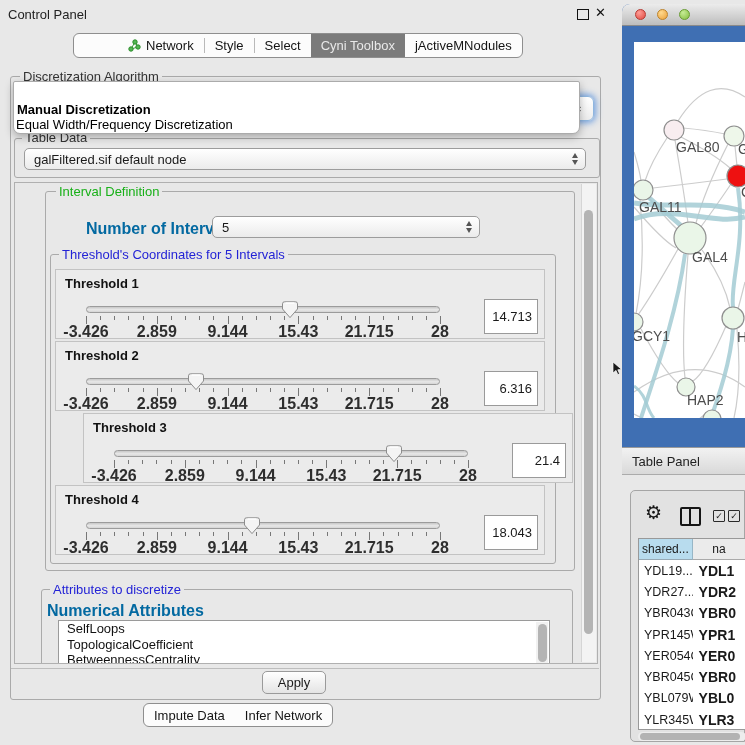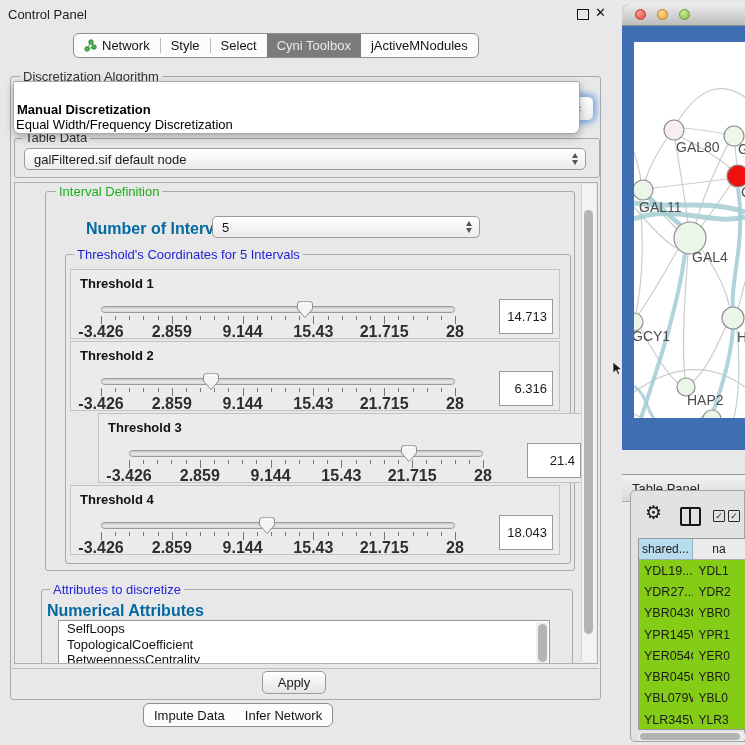--- a/index.html
+++ b/index.html
@@ -3,21 +3,21 @@
 <meta charset="utf-8">
 <style>
   html,body{margin:0;padding:0;}
   .screen{position:relative;width:745px;height:745px;background:#e8e8e8;overflow:hidden;
           font-family:"Liberation Sans","DejaVu Sans",sans-serif;color:#1a1a1a;}
   
   .cp-title{position:absolute;left:8px;top:7px;font-size:13px;color:#222;}
   .cp-float{position:absolute;left:577px;top:9px;width:10px;height:9px;border:1.5px solid #111;}
   .cp-close{position:absolute;left:595px;top:5px;font-size:13px;font-weight:bold;color:#111;}
   .cp-tabs{position:absolute;left:73px;top:33px;height:23px;display:flex;align-items:stretch;
-           background:#fcfcfc;border:1px solid #8e8e8e;border-radius:6px;overflow:hidden;}
+           background:#fcfcfc;border:1px solid #8e8e8e;border-radius:6px;overflow:hidden;padding-left:44px;}
   .tab{display:flex;align-items:center;gap:5px;padding:0 10px;font-size:13px;color:#141414;white-space:nowrap;}
   .tab.selected{background:#7b7b7b;color:#e9e9e9;}
   .tab-divider{width:1px;background:#b9b9b9;margin:4px 0;}
   .group-box{position:absolute;border:1px solid #aaaaaa;border-radius:3px;}
   .group-label{position:absolute;background:#e8e8e8;padding:0 3px;font-size:13px;line-height:13px;}
   
   .algo-popup{position:absolute;left:13px;top:81px;width:565px;height:51px;background:#fff;
               border:1px solid #ababab;border-radius:2px 2px 7px 7px;box-shadow:0 3px 9px rgba(0,0,0,.28);z-index:50;}
   .popup-placeholder{position:absolute;left:0;right:0;top:4px;text-align:center;font-size:13px;color:#b7b7b7;}
   .popup-opt1{position:absolute;left:3px;top:20px;font-size:13px;font-weight:bold;color:#000;}
@@ -62,38 +62,38 @@
   
   .net-window{position:absolute;left:622px;top:4px;width:123px;height:446px;background:#3f6fb3;border-top-left-radius:8px;}
   .net-titlebar{position:absolute;left:0;top:0;width:100%;height:22px;border-top-left-radius:8px;
                 background:linear-gradient(#ececec,#bdbdbd);border-bottom:1px solid #8a8a8a;display:flex;align-items:center;gap:11px;padding-left:13px;box-sizing:border-box;}
   .light{width:11px;height:11px;border-radius:50%;}
   .light.red{background:radial-gradient(circle at 35% 30%,#ff9d96,#e04a41);border:1px solid #b63a33;box-sizing:border-box;}
   .light.yellow{background:radial-gradient(circle at 35% 30%,#ffd98e,#eba03a);border:1px solid #bd8229;box-sizing:border-box;}
   .light.green{background:radial-gradient(circle at 35% 30%,#c7ec96,#83bd3f);border:1px solid #699c33;box-sizing:border-box;}
   .net-canvas{position:absolute;left:12px;top:38px;width:111px;height:376px;background:#ffffff;overflow:hidden;}
   
-  .tp-headerbar{position:absolute;left:622px;top:474px;width:123px;height:28px;
+  .tp-headerbar{position:absolute;left:622px;top:447px;width:123px;height:28px;
                 background:linear-gradient(#f2f2f2,#d9d9d9);border-top:1px solid #9a9a9a;border-bottom:1px solid #ababab;
                 display:flex;align-items:center;padding-left:10px;box-sizing:border-box;font-size:13px;color:#222;}
   .tp-window{position:absolute;left:630px;top:490px;width:115px;height:252px;background:#e2e2e2;
              border:1px solid #a5a5a5;border-radius:5px 0 0 5px;box-sizing:border-box;}
   .tp-gear{position:absolute;left:14px;top:12px;font-size:19px;color:#161616;line-height:19px;}
   .tp-split{position:absolute;left:49px;top:16px;width:17px;height:15px;border:2px solid #161616;border-radius:2px;}
   .tp-split::after{content:"";position:absolute;left:7px;top:0;width:2px;height:15px;background:#161616;}
   .tp-cb{position:absolute;top:19px;width:10px;height:10px;border:1.5px solid #2a2a2a;border-radius:1px;font-size:9px;font-weight:bold;line-height:10px;text-align:center;color:#222;}
-  .tp-table{position:absolute;left:7px;top:47px;width:108px;height:192px;background:#84cc16;border:1px solid #999;
+  .tp-table{position:absolute;left:7px;top:47px;width:108px;height:192px;background:#ffffff;border:1px solid #999;
             box-sizing:border-box;overflow:hidden;}
   .tp-headrow{display:flex;height:21px;}
   .tp-h1{width:72px;background:#b8dcee;border-right:1px solid #97b6c6;border-bottom:1px solid #97a9b4;
          font-size:12px;display:flex;align-items:center;justify-content:center;box-sizing:border-box;}
   .tp-h2{width:70px;background:#ebebeb;border-bottom:1px solid #aaa;font-size:12px;display:flex;align-items:center;justify-content:center;box-sizing:border-box;}
   .tp-row{display:flex;height:21.3px;align-items:center;}
   .tp-c1{width:72px;padding-left:5px;font-size:12.5px;box-sizing:border-box;white-space:nowrap;overflow:hidden;}
-  .tp-c2{width:70px;padding-left:6px;font-size:12px;box-sizing:border-box;white-space:nowrap;overflow:hidden;}
+  .tp-c2{width:70px;padding-left:6px;font-size:14px;box-sizing:border-box;white-space:nowrap;overflow:hidden;font-weight:bold;}
   .tp-hscroll{position:absolute;left:7px;top:241px;width:108px;height:9px;background:#ededed;border-radius:5px;}
   .tp-hthumb{position:absolute;left:2px;top:1px;width:100px;height:7px;background:#b3b3b3;border-radius:4px;}
   .cursor{position:absolute;left:612px;top:362px;z-index:90;}
 </style>
 </head>
 <body>
 
 <div class="screen">
 
   <div class="cp-title">Control Panel</div>
@@ -159,21 +159,21 @@
       <span class="group-label" style="left:10px;top:-7px;color:#18b018;">Interval Definition</span>
       <span class="bold-label" style="position:absolute;left:40px;top:28px;">Number of Intervals</span>
       <div class="aqua" style="position:absolute;left:166px;top:24px;width:268px;height:22px;">
         <span class="val">5</span>
         <span class="steppers">
             <i class="arr-up"></i>
             <i class="arr-dn"></i>
           </span>
       </div>
 
-      <div class="group-box" style="left:19px;top:62px;width:504px;height:308px;">
+      <div class="group-box" style="left:4px;top:62px;width:504px;height:308px;">
         <span class="group-label" style="left:8px;top:-7px;color:#2323d6;">Threshold's Coordinates for 5 Intervals</span>
         <div id="thr-boxes">
             <div class="thr-box" style="top: 14px;">
               <div class="thr-label">Threshold 1</div>
               <div class="thr-track"></div>
               <div class="tick" style="left: 30px; top: 46px; height: 8px;"></div>
               <div class="tick" style="left: 44.16px; top: 46px; height: 4px;"></div>
               <div class="tick" style="left: 58.32px; top: 46px; height: 4px;"></div>
               <div class="tick" style="left: 72.48px; top: 46px; height: 4px;"></div>
               <div class="tick" style="left: 86.64px; top: 46px; height: 4px;"></div>

